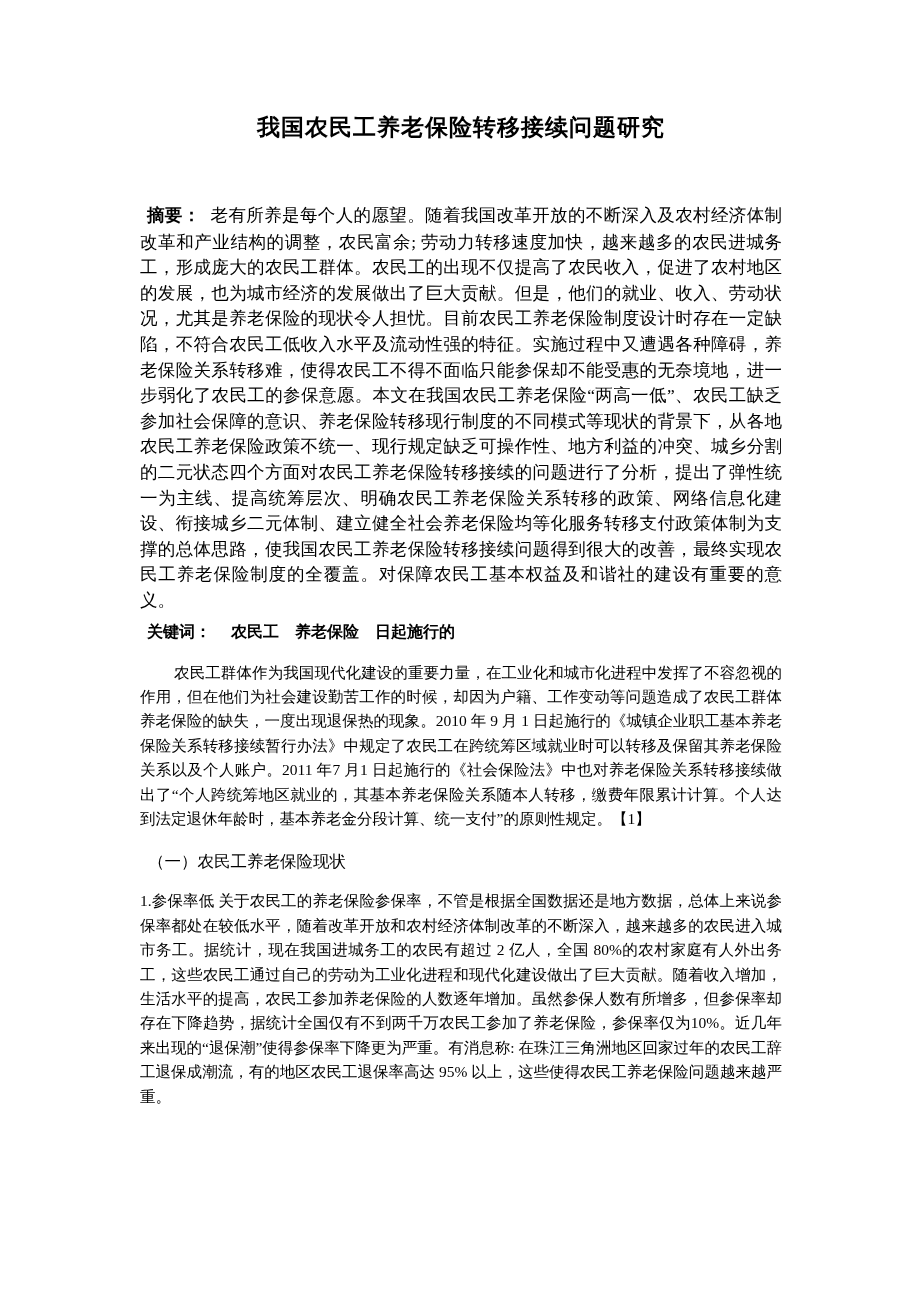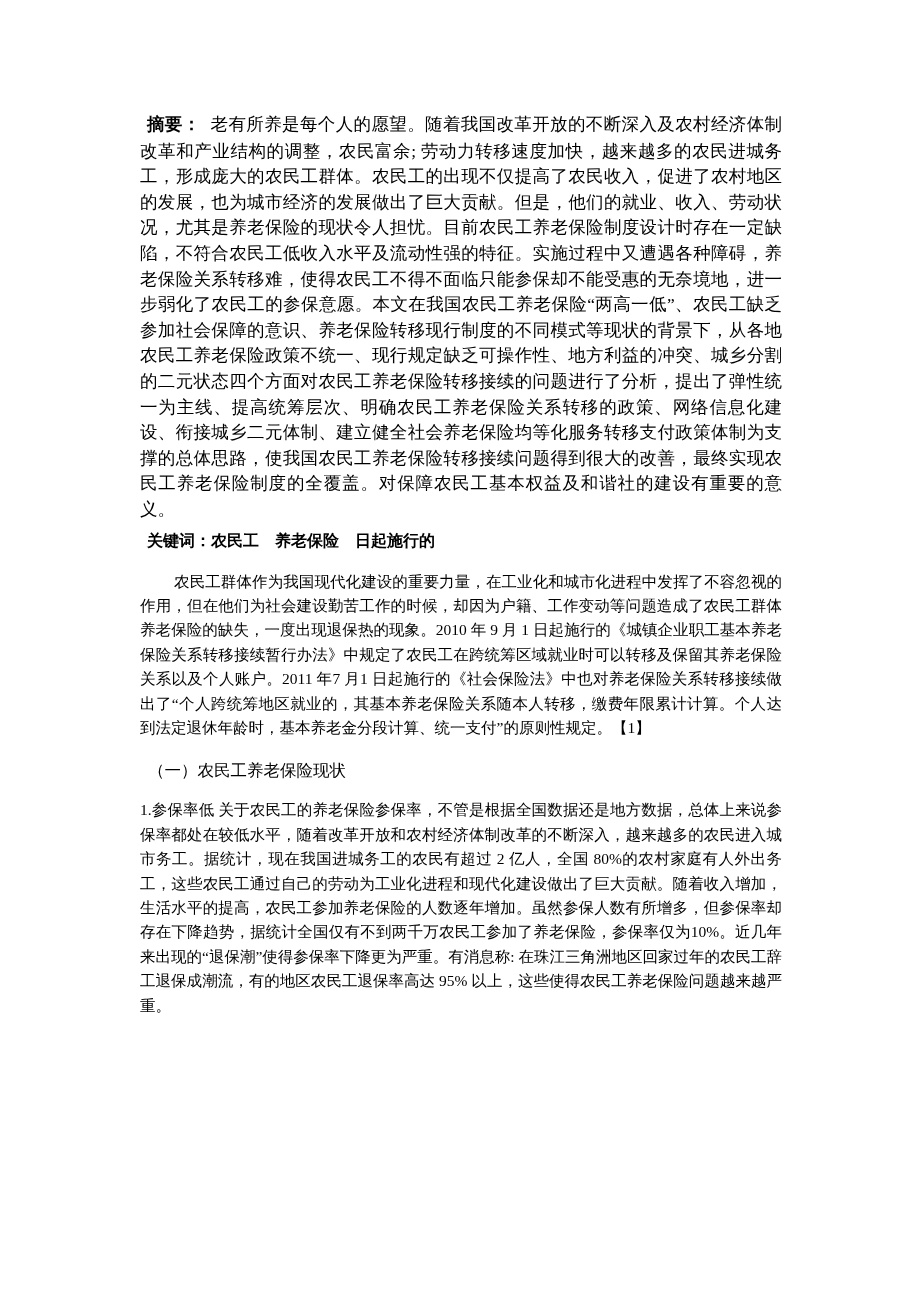--- a/index.html
+++ b/index.html
@@ -41,21 +41,21 @@
     margin-right: 10px;
     font-family: Liberation Mono, monospace;
   }
   .keywords {
     font-size: 16px;
     font-weight: bold;
     margin: 4px 0 18px 0;
     text-indent: 7px;
   }
   .keywords .label {
-    margin-right: 0;
+    margin-right: 20px;
   }
   .para {
     font-size: 15.5px;
     line-height: 24.4px;
     text-align: justify;
     margin: 0 0 10px 0;
   }
   .intro {
     text-indent: 2.2em;
     margin-bottom: 20px;
@@ -74,20 +74,21 @@
     line-height: 26.5px;
     text-indent: 0.4em;
     margin-bottom: 0;
   }
 </style>
 </head>
 <body>
 
 <div class="page">
 
+  <h1 class="doc-title">我国农民工养老保险转移接续问题研究</h1>
 
   <p class="abstract"><span class="label">摘要：</span><span>老有所养是每个人的愿望。随着我国改革开放的不断深入及农村经济体制改革和产业结构的调整，农民富余; 劳动力转移速度加快，越来越多的农民进城务工，形成庞大的农民工群体。农民工的出现不仅提高了农民收入，促进了农村地区的发展，也为城市经济的发展做出了巨大贡献。但是，他们的就业、收入、劳动状况，尤其是养老保险的现状令人担忧。目前农民工养老保险制度设计时存在一定缺陷，不符合农民工低收入水平及流动性强的特征。实施过程中又遭遇各种障碍，养老保险关系转移难，使得农民工不得不面临只能参保却不能受惠的无奈境地，进一步弱化了农民工的参保意愿。本文在我国农民工养老保险“两高一低”、农民工缺乏参加社会保障的意识、养老保险转移现行制度的不同模式等现状的背景下，从各地农民工养老保险政策不统一、现行规定缺乏可操作性、地方利益的冲突、城乡分割的二元状态四个方面对农民工养老保险转移接续的问题进行了分析，提出了弹性统一为主线、提高统筹层次、明确农民工养老保险关系转移的政策、网络信息化建设、衔接城乡二元体制、建立健全社会养老保险均等化服务转移支付政策体制为支撑的总体思路，使我国农民工养老保险转移接续问题得到很大的改善，最终实现农民工养老保险制度的全覆盖。对保障农民工基本权益及和谐社的建设有重要的意义。</span></p>
 
   <p class="keywords"><span class="label">关键词：</span><span>农民工　养老保险　日起施行的</span></p>
 
   <p class="para intro">农民工群体作为我国现代化建设的重要力量，在工业化和城市化进程中发挥了不容忽视的作用，但在他们为社会建设勤苦工作的时候，却因为户籍、工作变动等问题造成了农民工群体养老保险的缺失，一度出现退保热的现象。2010 年 9 月 1 日起施行的《城镇企业职工基本养老保险关系转移接续暂行办法》中规定了农民工在跨统筹区域就业时可以转移及保留其养老保险关系以及个人账户。2011 年7 月1 日起施行的《社会保险法》中也对养老保险关系转移接续做出了“个人跨统筹地区就业的，其基本养老保险关系随本人转移，缴费年限累计计算。个人达到法定退休年龄时，基本养老金分段计算、统一支付”的原则性规定。【1】</p>
 
   <h2 class="section-heading">（一）农民工养老保险现状</h2>
 
   <p class="para point1">1.参保率低 关于农民工的养老保险参保率，不管是根据全国数据还是地方数据，总体上来说参保率都处在较低水平，随着改革开放和农村经济体制改革的不断深入，越来越多的农民进入城市务工。据统计，现在我国进城务工的农民有超过 2 亿人，全国 80%的农村家庭有人外出务工，这些农民工通过自己的劳动为工业化进程和现代化建设做出了巨大贡献。随着收入增加，生活水平的提高，农民工参加养老保险的人数逐年增加。虽然参保人数有所增多，但参保率却存在下降趋势，据统计全国仅有不到两千万农民工参加了养老保险，参保率仅为10%。近几年来出现的“退保潮”使得参保率下降更为严重。有消息称: 在珠江三角洲地区回家过年的农民工辞工退保成潮流，有的地区农民工退保率高达 95% 以上，这些使得农民工养老保险问题越来越严重。</p>

